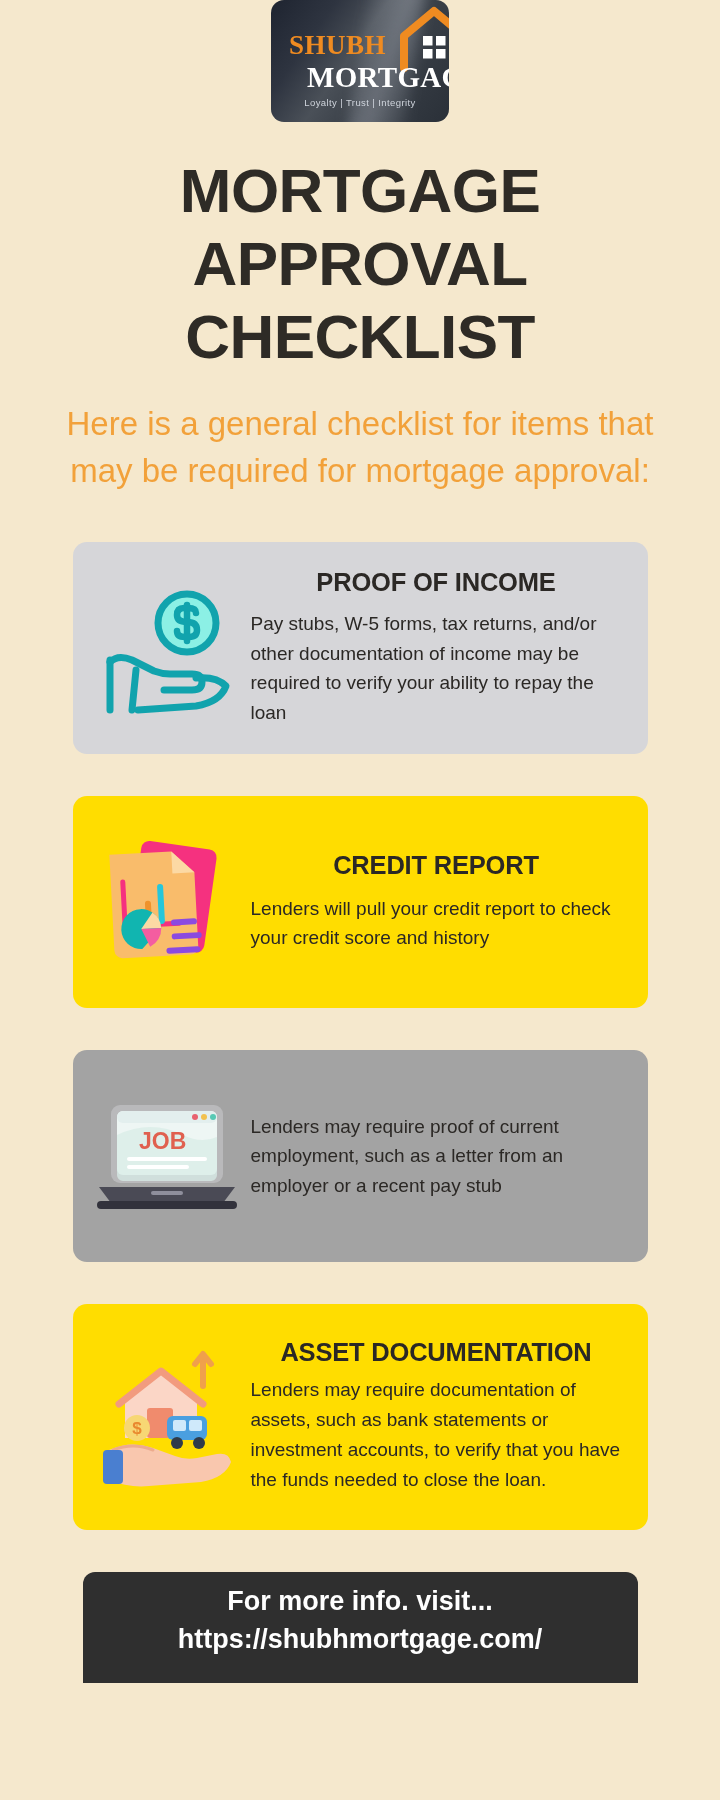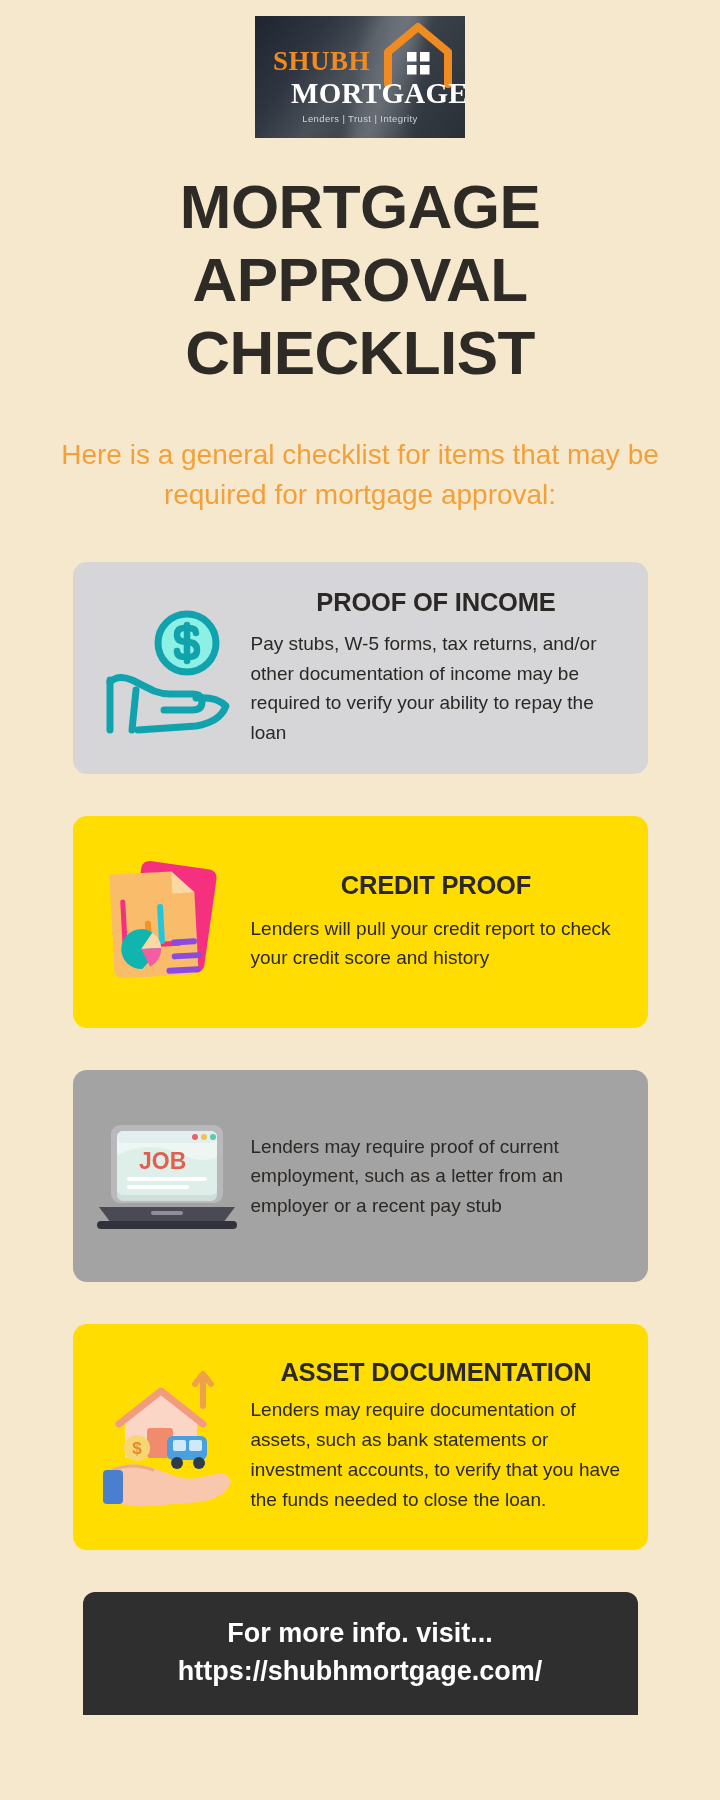--- a/index.html
+++ b/index.html
@@ -7,25 +7,26 @@
   body {
     width:720px; height:1800px;
     background:#f5e8cd;
     font-family:"Liberation Sans", sans-serif;
     overflow:hidden;
     position:relative;
   }
 
   
   .logo-wrap{
-    width:210px; height:122px;
-    margin:16px auto;
+    width:178px; height:122px;
+    margin:0 auto;
     position:relative;
     background:linear-gradient(125deg,#1e2430 0%,#2e3440 25%,#4a5058 45%,#3a4048 62%,#2a3038 100%);
     overflow:hidden;
+    border-radius:13px;
   }
   .logo-sheen{
     position:absolute; left:48%; top:-18%;
     width:58px; height:150%;
     background:linear-gradient(100deg,rgba(255,255,255,.00),rgba(220,225,235,.30),rgba(255,255,255,.00));
     transform:rotate(9deg);
     filter:blur(6px);
   }
   .logo-inner{ position:relative; width:100%; height:100%; }
   .logo-shubh{
@@ -54,23 +55,23 @@
     text-align:center;
     font-family:"Liberation Sans", sans-serif;
     font-weight:bold;
     font-size:62px;
     line-height:1.18;
     letter-spacing:-0.6px;
     color:#2e2b26;
     padding:0 18px;
   }
   .subtitle{
-    margin-top:46px;
-    text-align:center;
-    font-size:28px;
+    margin-top:28px;
+    text-align:center;
+    font-size:33px;
     line-height:1.40;
     color:#f2a13a;
     padding:0 36px;
     font-weight:500;
   }
 
   
   .cards{ margin-top:48px; }
   .card{
     position:relative;
@@ -108,21 +109,21 @@
   .card.yellow .card-title{ margin-bottom:14px; }
   .card.yellow2 .card-title{ margin-bottom:8px; }
   .card.yellow2 .card-text{ line-height:1.58; }
 
   
   .footer{
     width:555px;
     margin:0 auto;
     background:#2f2f2f;
     border-radius:12px 12px 0 0;
-    padding:22px 18px 24px 18px;
+    padding:10px 18px 24px 18px;
     text-align:center;
   }
   .footer-line{
     color:#ffffff;
     font-weight:bold;
     font-size:27px;
     line-height:1.42;
   }
 </style>
 </head>
@@ -135,21 +136,21 @@
       <svg width="74" height="68" viewBox="0 0 74 68">
         <path d="M7 62 V30 L37 5 L67 30 V62" fill="none" stroke="#ef8b21" stroke-width="8" stroke-linejoin="round" stroke-linecap="round"></path>
         <rect x="26" y="30" width="9.5" height="9.5" fill="#ffffff"></rect>
         <rect x="39" y="30" width="9.5" height="9.5" fill="#ffffff"></rect>
         <rect x="26" y="43" width="9.5" height="9.5" fill="#ffffff"></rect>
         <rect x="39" y="43" width="9.5" height="9.5" fill="#ffffff"></rect>
       </svg>
     </div>
     <div class="logo-shubh">SHUBH</div>
     <div class="logo-mortgage">MORTGAGE</div>
-    <div class="logo-tag">Lenders | Trust | Integrity</div>
+    <div class="logo-tag">Loyalty | Trust | Integrity</div>
   </div>
 </div>
 
 <div class="title">MORTGAGE APPROVAL CHECKLIST</div>
 <div class="subtitle">Here is a general checklist for items that may be required for mortgage approval:</div>
 
 <div class="cards">
 
   <div class="card gray">
     <div class="card-icon">
@@ -186,21 +187,21 @@
           <path d="M48 120 a20 20 0 1 1 20 -20 Z" fill="#11b5b0"></path>
           <path d="M48 100 L68 100 A20 20 0 0 0 60 84 Z" fill="#fcd9a4"></path>
           <path d="M48 100 L68 100 A20 20 0 0 1 56 118 Z" fill="#f45da0"></path>
           <rect x="78" y="92" width="26" height="6" rx="3" fill="#8b4ae0"></rect>
           <rect x="78" y="106" width="30" height="6" rx="3" fill="#8b4ae0"></rect>
           <rect x="72" y="120" width="34" height="6" rx="3" fill="#8b4ae0"></rect>
         </g>
       </svg>
     </div>
     <div class="card-body">
-      <div class="card-title">CREDIT PROOF</div>
+      <div class="card-title">CREDIT REPORT</div>
       <div class="card-text">Lenders will pull your credit report to check your credit score and history</div>
     </div>
   </div>
 
   <div class="card dgray">
     <div class="card-icon">
       <svg width="152" height="130" viewBox="0 0 152 130">
         <rect x="20" y="14" width="112" height="78" rx="9" fill="#b9b9bb"></rect>
         <rect x="26" y="20" width="100" height="64" rx="6" fill="#eef6f4"></rect>
         <rect x="26" y="20" width="100" height="12" rx="6" fill="#e3efee"></rect>

